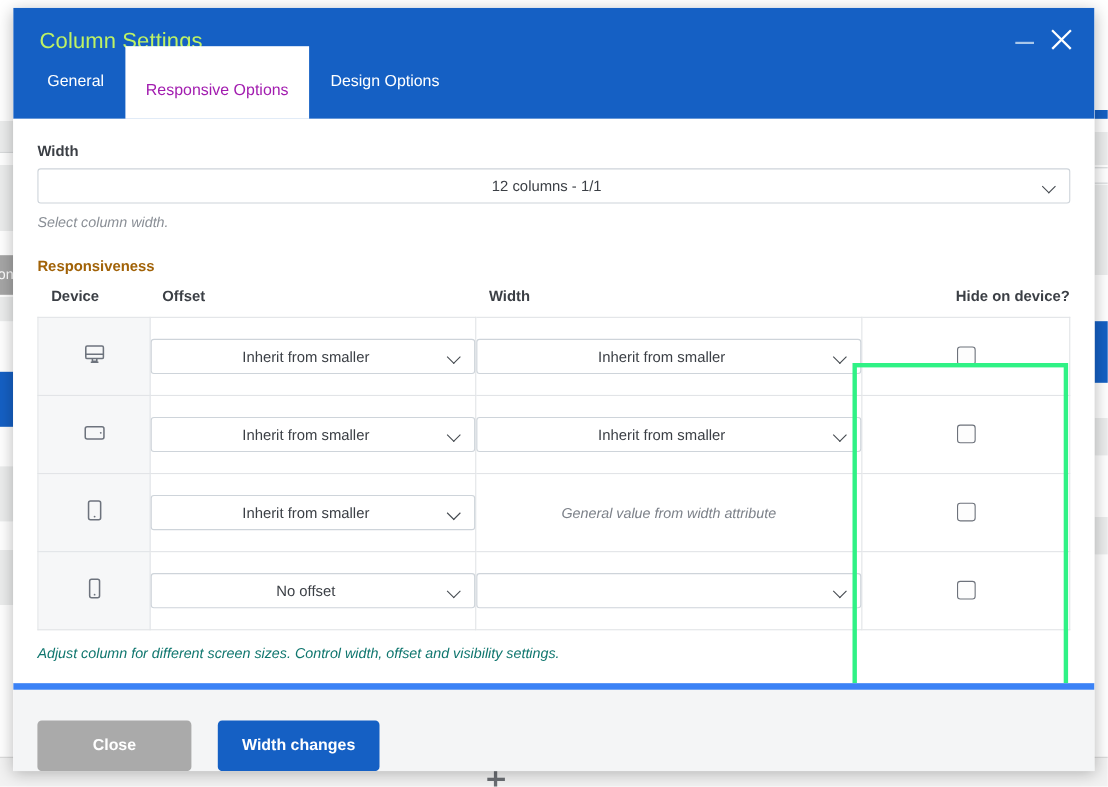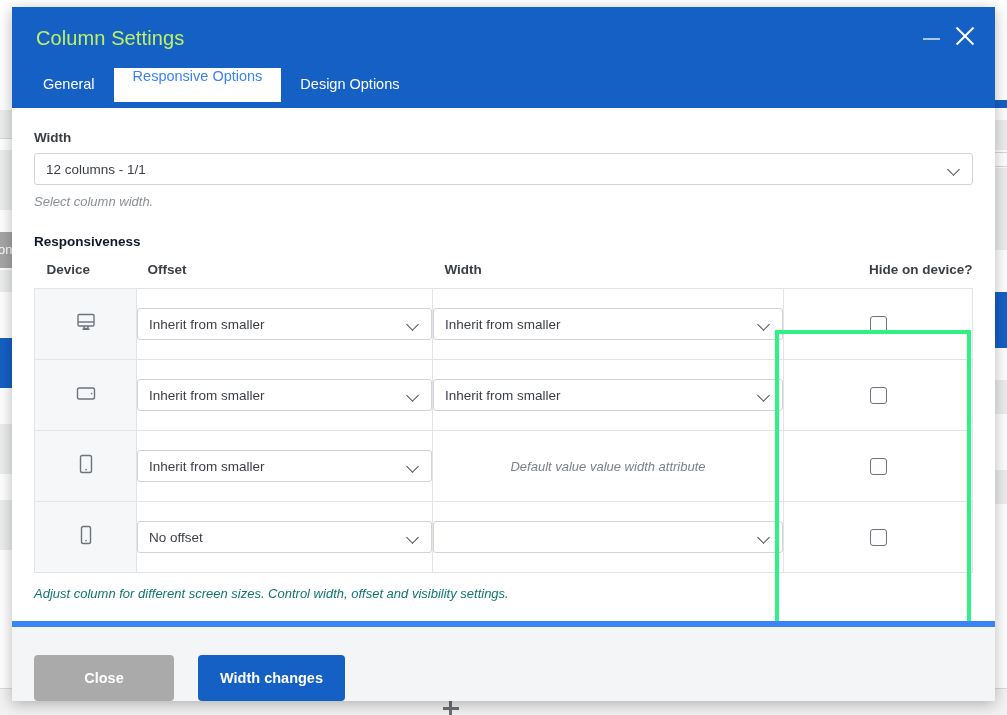--- a/index.html
+++ b/index.html
@@ -130,22 +130,22 @@
   .tab {
     padding: 14px 19px 15px 19px;
     font-size: 14.5px;
     line-height: 17px;
     color: #ffffff;
     cursor: pointer;
     white-space: nowrap;
   }
   .tab.active {
     background: #ffffff;
-    color: #3b82f6;
-    padding-top: 0;
+    color: #a21caf;
+    padding-top: 32px;
     padding-bottom: 17px;
   }
 
   
   #modal-body {
     flex: 1 1 auto;
     padding: 22px 22px 0 22px;
     overflow: hidden;
     position: relative;
     background: #ffffff;
@@ -163,21 +163,21 @@
     border-radius: 3px;
     background: #ffffff;
     display: flex;
     align-items: center;
     padding: 0 11px;
     font-size: 13.5px;
     color: #3b3f45;
     position: relative;
     cursor: pointer;
   }
-  .select-box .val { flex: 1 1 auto; }
+  .select-box .val { flex: 1 1 auto; text-align: center; }
   .caret {
     width: 13px; height: 13px;
     flex: 0 0 auto;
     position: relative;
   }
   .caret:before {
     content: "";
     position: absolute;
     left: 1px; top: 2px;
     width: 8px; height: 8px;
@@ -187,21 +187,21 @@
   }
   .help-text {
     font-size: 13px;
     font-style: italic;
     color: #8a8f96;
     margin-top: 9px;
   }
   #responsiveness-label {
     font-size: 13.5px;
     font-weight: bold;
-    color: #0f172a;
+    color: #a16207;
     margin-top: 25px;
   }
 
   
   #resp-table {
     width: 100%;
     margin-top: 13px;
     border-collapse: collapse;
     table-layout: fixed;
   }
@@ -421,21 +421,21 @@
               </svg>
             </span>
           </td>
           <td class="offset-cell">
             <div class="select-box">
               <span class="val">Inherit from smaller</span>
               <span class="caret"></span>
             </div>
           </td>
           <td class="width-cell">
-            <span class="italic-note">Default value value width attribute</span>
+            <span class="italic-note">General value from width attribute</span>
           </td>
           <td class="hide-cell">
             <span class="cbox"></span>
           </td>
         </tr>
 
         <tr>
           <td class="device-cell">
             <span class="dev-icon">
               <svg width="24" height="24" viewBox="0 0 24 24" fill="none" stroke="#6d737d" stroke-width="1.4">

